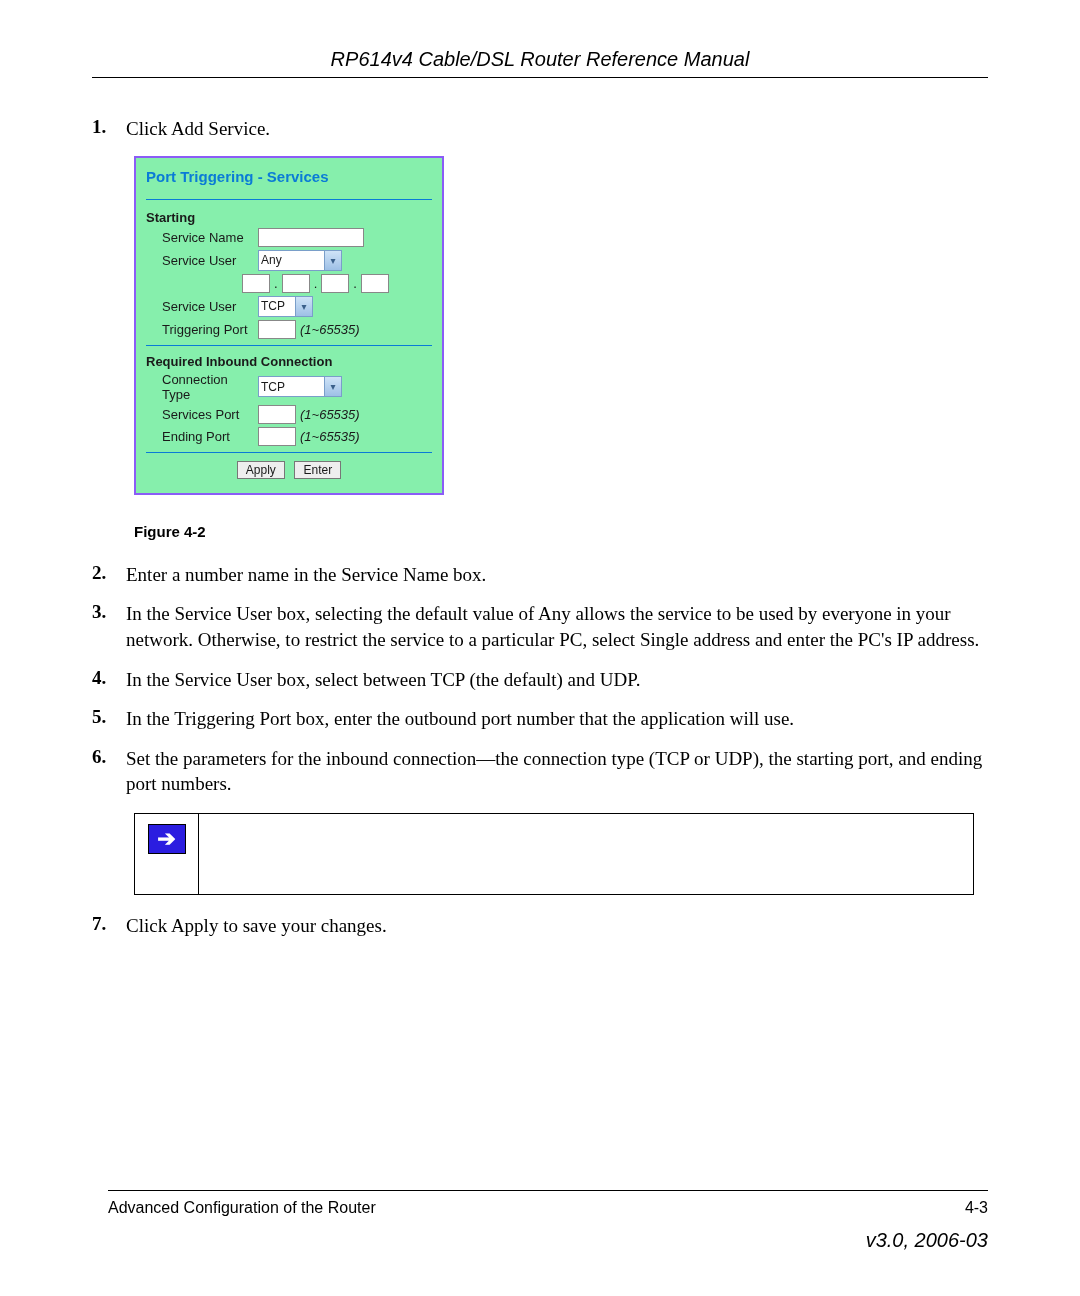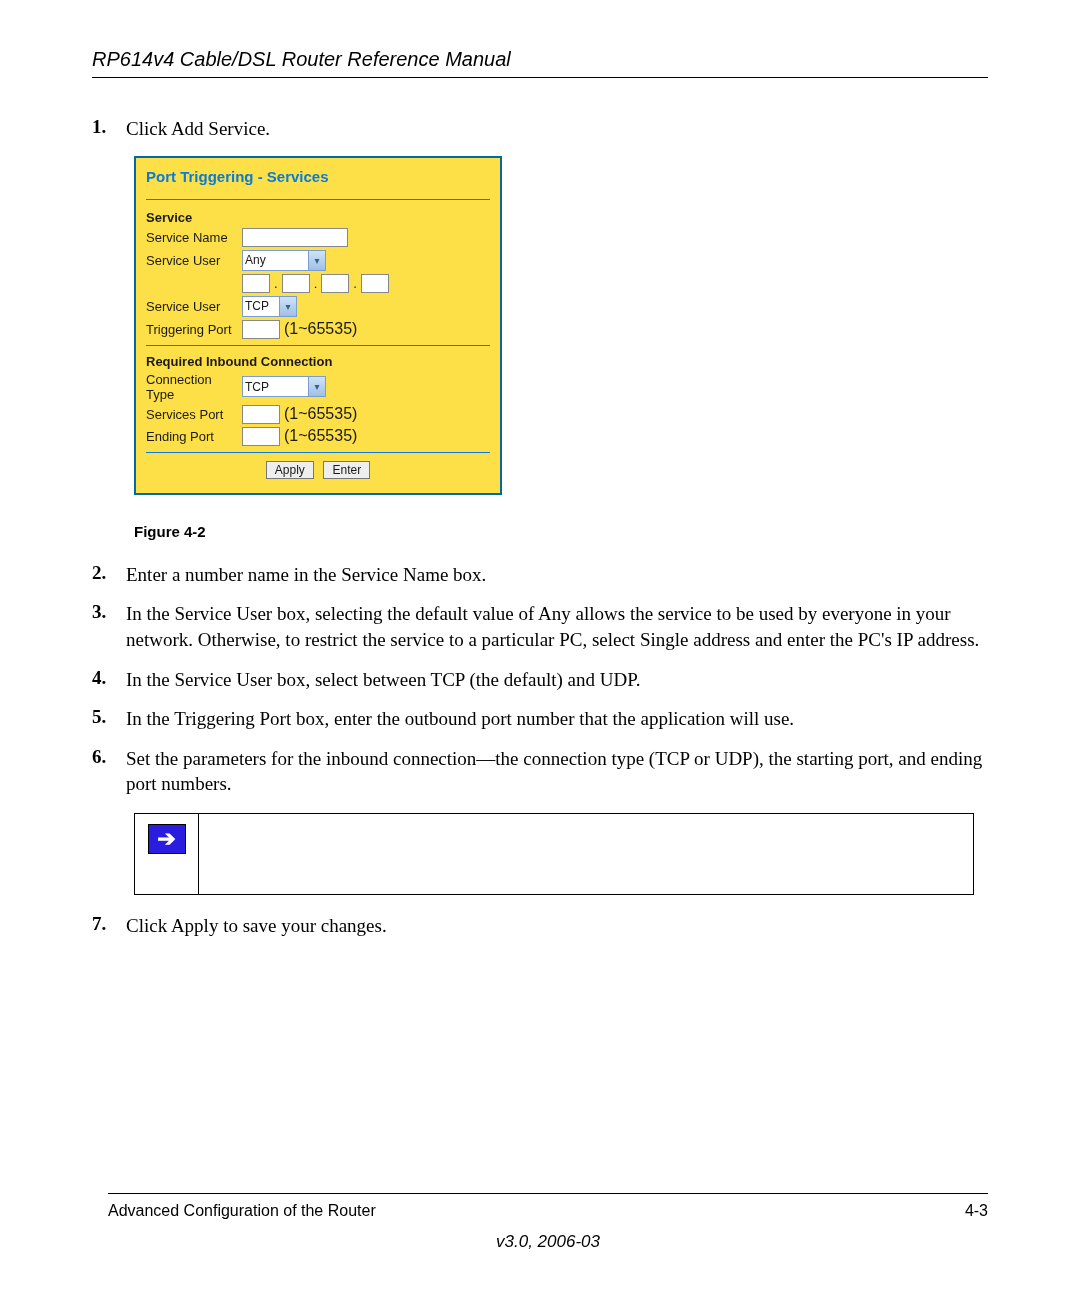--- a/index.html
+++ b/index.html
@@ -8,52 +8,52 @@
     height: 1296px;
     background: #fff;
     font-family: Georgia, 'Times New Roman', serif;
     font-size: 19px;
     color: #000;
     position: relative;
     padding: 48px 92px 0 92px;
   }
   .header-title {
     font-style: italic;
-    text-align: left;
+    text-align: center;
     font-size: 20px;
     margin-bottom: 6px;
     font-family: Arial, Helvetica, sans-serif;
   }
   .hr-top { border: none; border-top: 1.5px solid #000; margin-bottom: 38px; }
   .step { display: flex; margin-bottom: 14px; }
   .step-num { font-weight: bold; width: 34px; flex-shrink: 0; }
   .step-body { flex: 1; line-height: 1.35; }
   .b { font-weight: normal; }
 
   
   .dlg-wrap { margin: 10px 0 12px 42px; }
   .dlg {
-    width: 368px;
-    border: 2px solid #0369a1;
-    background: #fde047;
+    width: 310px;
+    border: 2px solid #8b5cf6;
+    background: #86efac;
     font-family: Arial, Helvetica, sans-serif;
     font-size: 13px;
     color: #1a1a1a;
     padding: 6px 10px 14px 10px;
   }
   .dlg-title {
     color: #0a7bd6;
     font-weight: bold;
     font-size: 15px;
     padding: 4px 0 14px 0;
     border-bottom: 1.5px solid #0a7bd6;
     margin-bottom: 8px;
   }
   .sect-head { font-weight: bold; font-size: 13px; padding-top: 2px; }
-  .row { display: flex; align-items: center; margin: 3px 0; }
+  .row { display: flex; align-items: center; margin: 3px 16px; }
   .lab { width: 96px; flex-shrink: 0; font-size: 13px; }
   .txtin {
     border: 1px solid #888; height: 19px; background: #fff;
     font-size: 12px; padding: 0 3px;
   }
   .w100 { width: 106px; }
   .w40 { width: 38px; }
   .w30 { width: 28px; }
   .sel {
     border: 1px solid #7a9ec9; height: 21px; background: #fff;
@@ -64,21 +64,21 @@
     position: absolute; right: 0; top: 0; bottom: 0; width: 17px;
     background: linear-gradient(#cfe3f7,#9ec0e6);
     border-left: 1px solid #7a9ec9;
     display: flex; align-items: center; justify-content: center;
     color: #3a5f8a; font-size: 10px;
   }
   .sel.w80 { width: 84px; }
   .sel.w55 { width: 55px; }
   .blue-sep { border: none; border-top: 1.5px solid #0a7bd6; margin: 6px 0; }
   .ip-row { margin-left: 96px; display:flex; align-items:center; gap:4px; }
-  .hint { font-size: 16px; margin-left: 4px; }
+  .hint { font-size: 13px; margin-left: 4px; font-style: italic; }
   .btn-row { text-align: center; margin-top: 8px; }
   .btn {
     display:inline-block; border:1px solid #777; background:#eee;
     font-size:12px; padding:1px 8px; margin:0 3px; font-family:Arial,sans-serif;
   }
   .fig-cap { font-family: Arial, Helvetica, sans-serif; font-weight: bold; font-size: 15px; margin: 28px 0 22px 42px; }
 
   
   .note-box {
     margin: 16px 0 18px 42px;
@@ -97,40 +97,40 @@
   }
   .note-body { flex:1; }
 
   
   .footer {
     position:absolute; left:108px; right:92px; bottom:44px;
     font-family: Arial, Helvetica, sans-serif; font-size:16px;
   }
   .footer hr { border:none; border-top:1px solid #000; margin-bottom:8px; }
   .footer-row { display:flex; justify-content:space-between; }
-  .footer-ver { text-align:center; font-style:italic; margin-top:12px; font-size:17px; }
+  .footer-ver { text-align:right; font-style:italic; margin-top:12px; font-size:20px; }
 </style>
 </head>
 <body>
 
 <div class="header-title">RP614v4 Cable/DSL Router Reference Manual</div>
 <hr class="hr-top">
 
 <div class="step">
   <div class="step-num">1.</div>
   <div class="step-body">
     <span>Click </span><span class="b">Add Service</span><span>.</span>
   </div>
 </div>
 
 <div class="dlg-wrap">
   <div class="dlg">
     <div class="dlg-title">Port Triggering - Services</div>
 
-    <div class="sect-head">Service</div>
+    <div class="sect-head">Starting</div>
     <div class="row">
       <div class="lab">Service Name</div>
       <div class="txtin w100"></div>
     </div>
     <div class="row">
       <div class="lab">Service User</div>
       <div class="sel w80">
         <span>Any</span>
         <span class="arrow">▾</span>
       </div>

